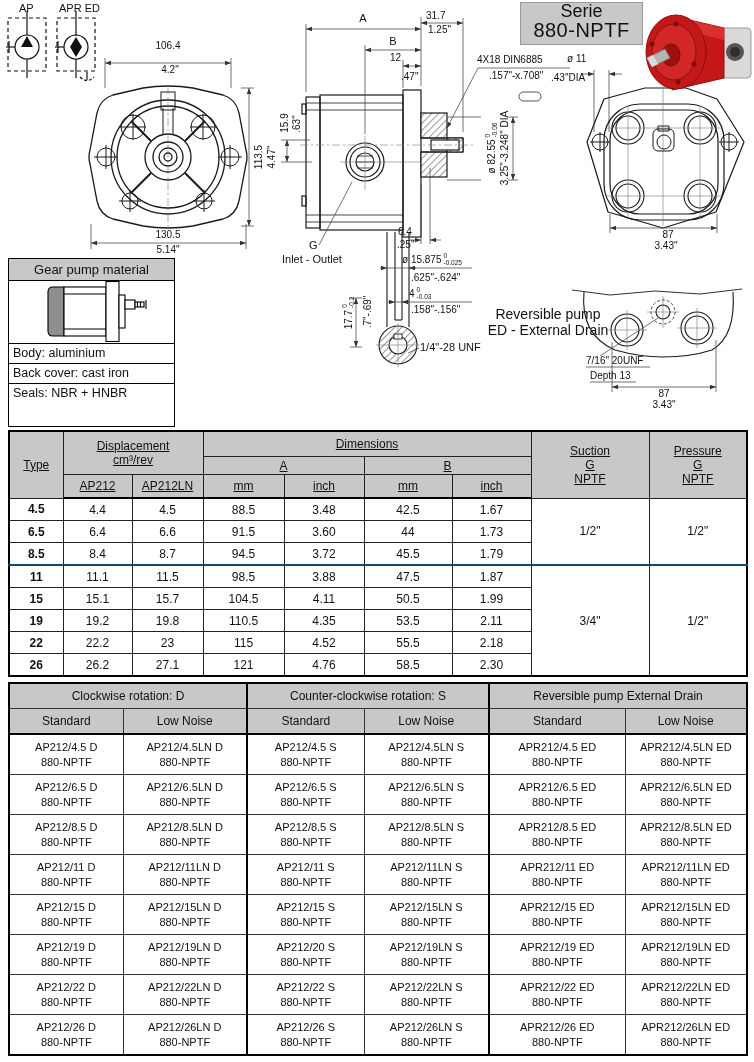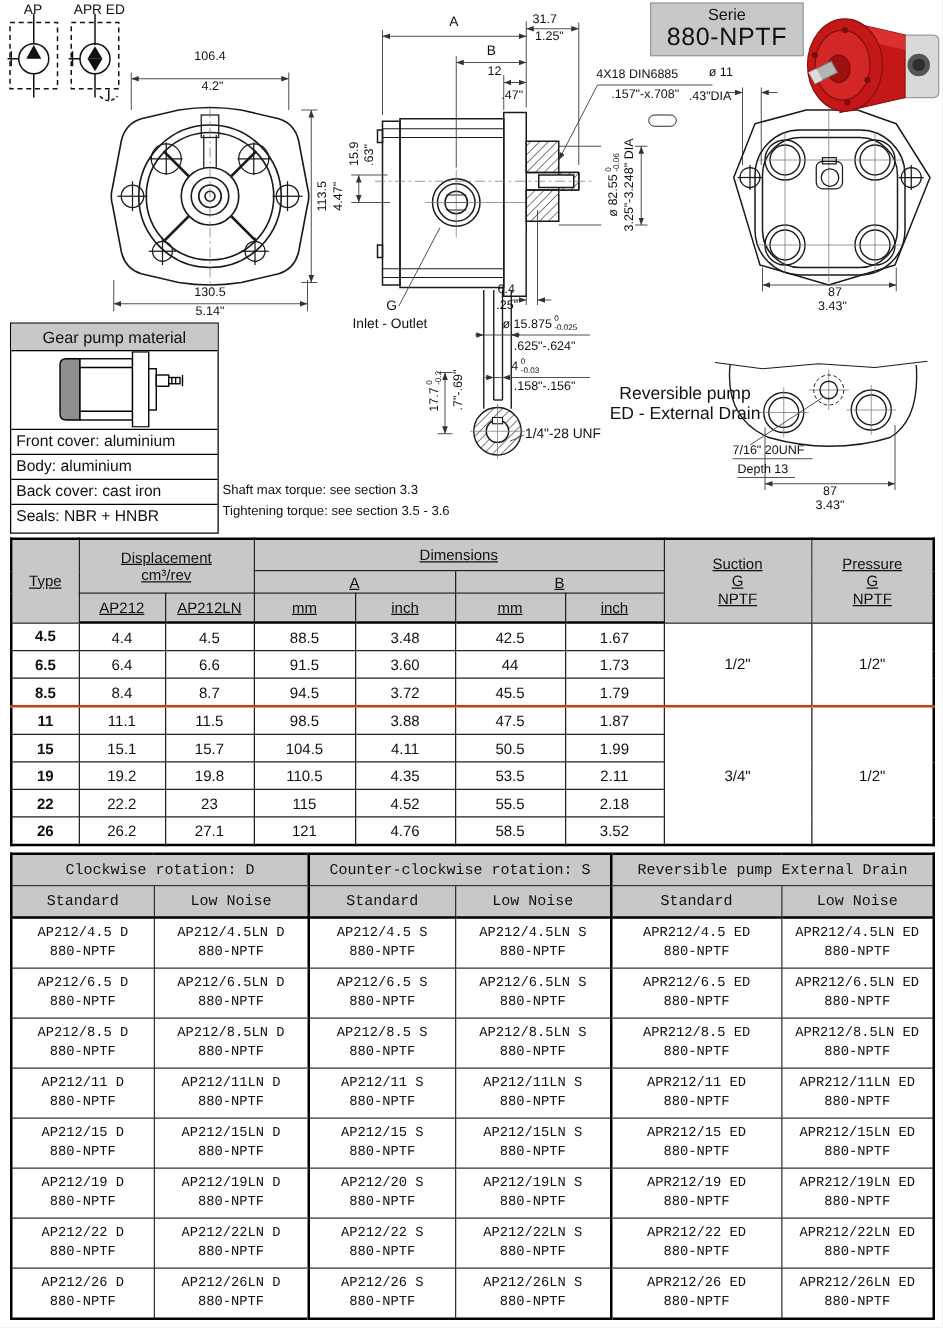--- a/index.html
+++ b/index.html
@@ -11,44 +11,44 @@
   .lbl{position:absolute;font-size:10px;line-height:11px;white-space:nowrap;color:#111;}
   .lbl.big{font-size:11px;}
   .lbl.c{transform:translateX(-50%);}
   .rot{transform:translate(-50%,-50%) rotate(-90deg);transform-origin:center;}
   .tol{display:inline-flex;flex-direction:column;vertical-align:middle;margin-left:2px;}
   .tol i{font-style:normal;font-size:6.5px;line-height:6.5px;}
   .pair{display:inline-flex;align-items:center;}
   
   .serie{position:absolute;left:520px;top:2px;width:121px;height:41px;background:#c8c8c8;
          border:1px solid #9a9a9a;text-align:center;}
-  .serie .s1{font-size:13px;line-height:15px;margin-top:1px;}
+  .serie .s1{font-size:18px;line-height:15px;margin-top:1px;}
   .serie .s2{font-size:20px;line-height:22px;letter-spacing:.5px;}
   
   .matbox{position:absolute;left:8px;top:258px;width:165px;height:167px;border:1px solid #000;}
   .matbox .mtitle{height:21px;background:#c8c8c8;border-bottom:1px solid #000;
                   text-align:center;font-size:13px;line-height:21px;}
   .matbox .mimg{height:62px;border-bottom:1px solid #000;}
   .matbox .mrow{height:19px;border-bottom:1px solid #000;font-size:12.5px;line-height:19px;padding-left:4px;}
   .matbox .mrow:last-child{border-bottom:none;}
   .notes{position:absolute;left:178px;top:384px;font-size:10.5px;line-height:17px;}
   
   table{border-collapse:collapse;table-layout:fixed;position:absolute;background:#fff;}
   .t1{left:8px;top:430px;width:738px;font-size:12px;}
   .t1 th,.t1 td{border:1px solid #222;text-align:center;padding:0;overflow:hidden;}
   .t1 thead th{background:#c8c8c8;font-weight:normal;text-decoration:underline;}
   .t1 tbody td{height:21px;}
   .t1 .hr1 th{height:24px;}
   .t1 .hr2 th{height:17px;}
   .t1 .hr3 th{height:22px;}
-  .t1 tbody tr.grp td{border-top:2px solid #c2410c;}
+  .t1 tbody tr.grp td{border-top:2px solid #0c4a6e;}
   .t1 tbody .tcol{font-weight:bold;}
   .t1 thead tr:last-child th{border-bottom:2px solid #000;}
   .t1,.t2{border:2px solid #000;}
-  .t2{left:8px;top:682px;width:738px;font-size:11px;font-family:Liberation Mono, monospace;}
+  .t2{left:8px;top:682px;width:738px;font-size:11px;}
   .t2 th,.t2 td{border:1px solid #333;text-align:center;padding:0;}
   .t2 thead th{background:#c8c8c8;font-weight:normal;}
   .t2 .gh th{height:24px;font-size:12px;}
   .t2 .sh th{height:24px;font-size:12px;}
   .t2 thead tr.sh th{border-bottom:2px solid #000;}
   .t2 td{height:39px;line-height:15px;text-align:center;}
   .t2 th.gsep,.t2 td.gsep{border-right:2px solid #000;}
 </style>
 </head>
 <body>
@@ -404,30 +404,25 @@
           <rect x="97" y="0.5" width="13" height="60" fill="#fff"></rect>
           <rect x="110" y="14" width="6" height="33" fill="#fff"></rect>
           <rect x="116" y="19" width="10" height="9" fill="#fff"></rect>
           <rect x="126" y="21" width="9" height="5" fill="#fff"></rect>
           <line x1="128.5" y1="21" x2="128.5" y2="26"></line>
             <line x1="131.5" y1="21" x2="131.5" y2="26"></line>
           <line x1="137" y1="19" x2="137" y2="28"></line>
         </g>
       </svg>
     </div>
-    <div class="mrow">Front cover: aluminium</div>
     <div class="mrow">Body: aluminium</div>
     <div class="mrow">Back cover: cast iron</div>
     <div class="mrow">Seals: NBR + HNBR</div>
   </div>
 
-  <div class="notes">
-    <div>Shaft max torque: see section 3.3</div>
-    <div>Tightening torque: see section 3.5 - 3.6</div>
-  </div>
 
   <table class="t1">
     <colgroup>
       <col style="width:54px">
         <col style="width:69px">
         <col style="width:71px">
       <col style="width:81px">
         <col style="width:80px">
         <col style="width:88px">
       <col style="width:79px">
@@ -534,21 +529,21 @@
           <td>55.5</td>
           <td>2.18</td>
         </tr>
         <tr>
           <td class="tcol">26</td>
           <td>26.2</td>
           <td>27.1</td>
           <td>121</td>
           <td>4.76</td>
           <td>58.5</td>
-          <td>3.52</td>
+          <td>2.30</td>
         </tr>
       </tbody>
   </table>
 
   <table class="t2">
     <colgroup>
       <col style="width:114px">
         <col style="width:124px">
         <col style="width:117px">
       <col style="width:125px">

